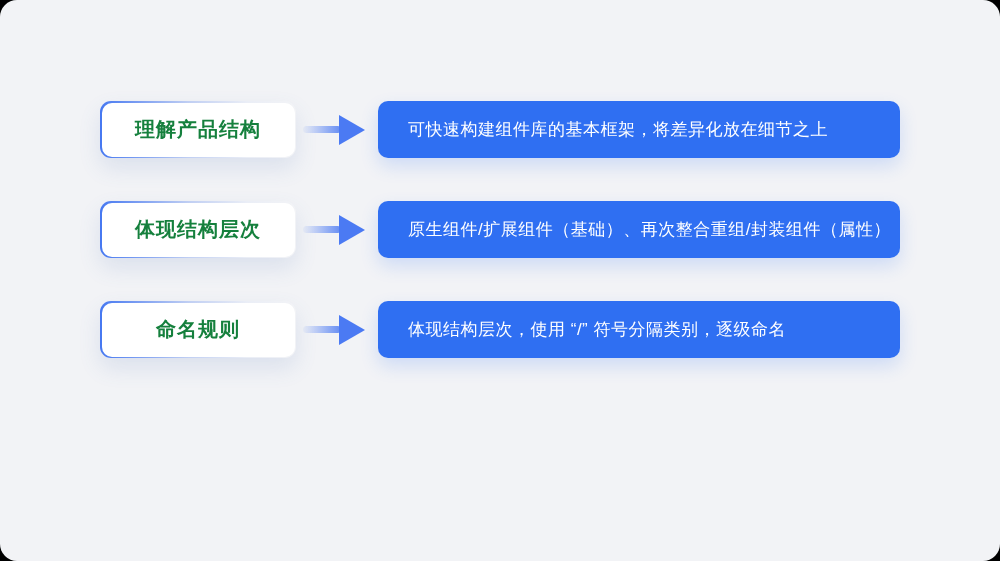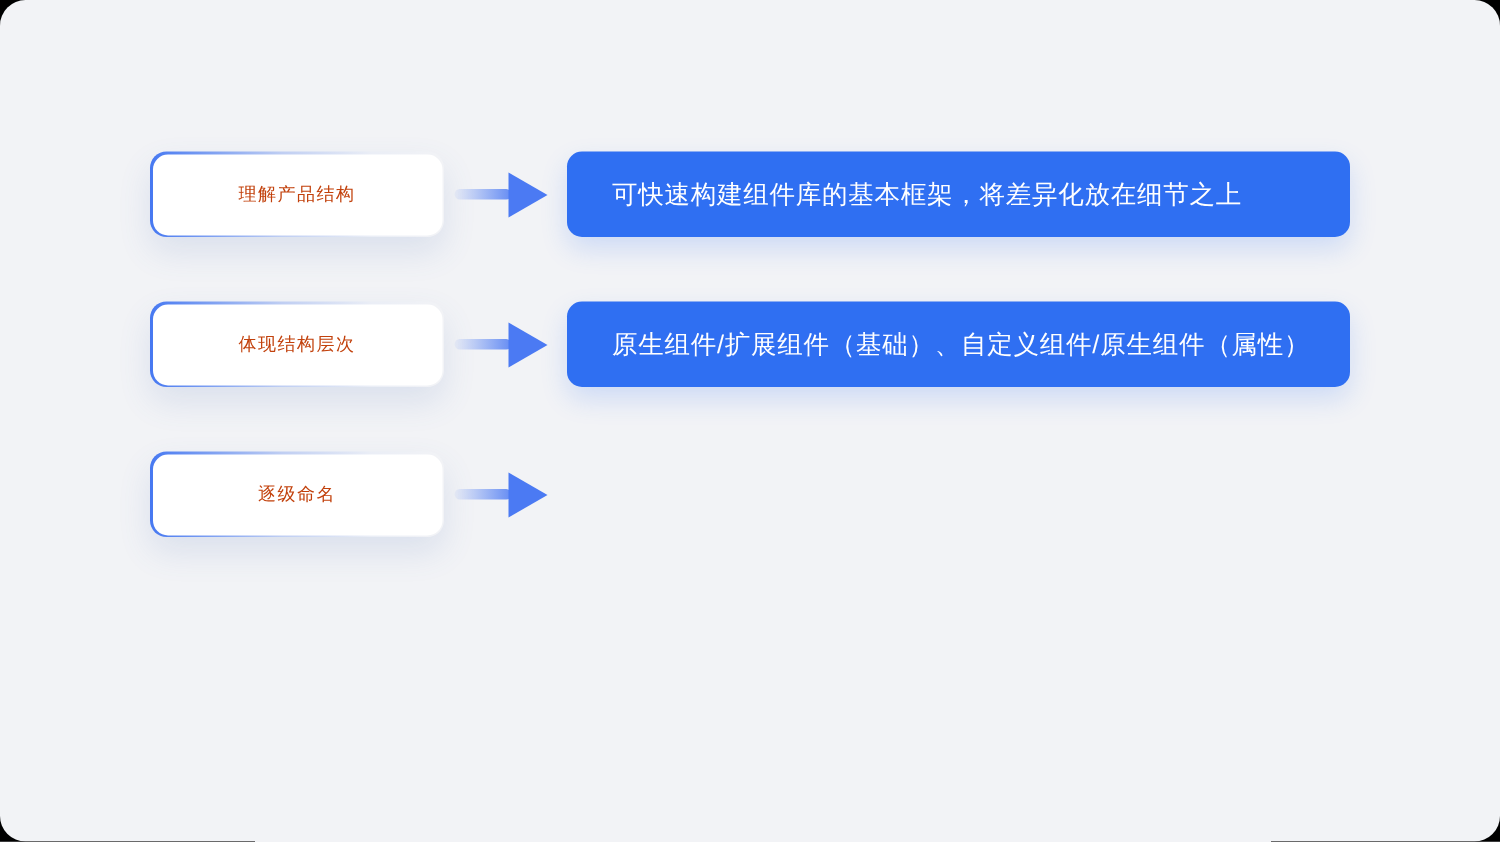--- a/index.html
+++ b/index.html
@@ -50,23 +50,23 @@
     width: 100%;
     height: 100%;
     box-sizing: border-box;
     background: #ffffff;
     border-radius: 10px;
     display: flex;
     align-items: center;
     justify-content: center;
   }
   .label-text {
-    font-size: 12px;
-    font-weight: 400;
-    color: #c2410c;
+    font-size: 20px;
+    font-weight: 700;
+    color: #15803d;
     letter-spacing: 1px;
     white-space: nowrap;
   }
 
   
   .arrow {
     display: flex;
     align-items: center;
     margin-left: 7px;
     margin-right: 13px;
@@ -133,31 +133,34 @@
       <div class="label-box">
         <div class="label-inner">
           <span class="label-text">体现结构层次</span>
         </div>
       </div>
       <div class="arrow">
         <div class="arrow-tail"></div>
         <div class="arrow-head"></div>
       </div>
       <div class="desc-box">
-        <span class="desc-text">原生组件/扩展组件（基础）、自定义组件/原生组件（属性）</span>
+        <span class="desc-text">原生组件/扩展组件（基础）、再次整合重组/封装组件（属性）</span>
       </div>
     </div>
 
 
     <div class="row">
       <div class="label-box">
         <div class="label-inner">
-          <span class="label-text">逐级命名</span>
+          <span class="label-text">命名规则</span>
         </div>
       </div>
       <div class="arrow">
         <div class="arrow-tail"></div>
         <div class="arrow-head"></div>
+      </div>
+      <div class="desc-box">
+        <span class="desc-text">体现结构层次，使用 “/” 符号分隔类别，逐级命名</span>
       </div>
     </div>
 
   </div>
 </div>
 
 </body></html>

